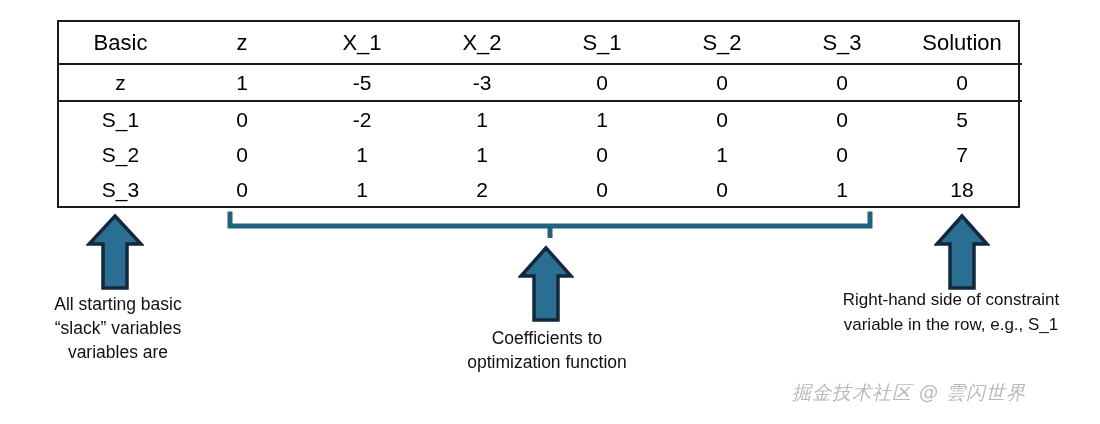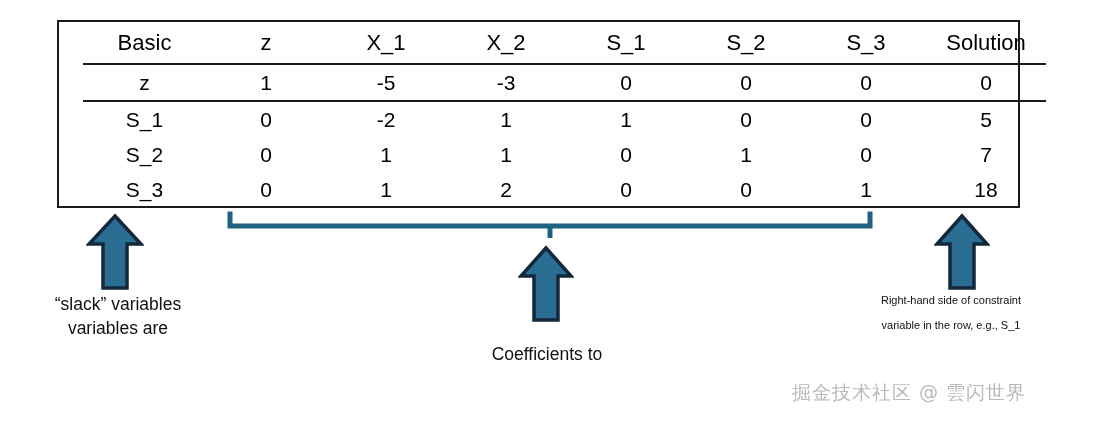--- a/index.html
+++ b/index.html
@@ -25,21 +25,20 @@
     height: 188px;
     border: 2px solid #1a1a1a;
     box-sizing: border-box;
     background: #ffffff;
   }
   table.tableau {
     width: 100%;
     height: 100%;
     border-collapse: collapse;
     table-layout: fixed;
-    margin-left: 24px;
   }
   table.tableau th,
   table.tableau td {
     text-align: center;
     vertical-align: middle;
     font-weight: normal;
     padding: 0;
     border: none;
     color: #000000;
   }
@@ -89,35 +88,36 @@
 
   
   .caption {
     position: absolute;
     text-align: center;
     font-size: 17.5px;
     line-height: 24px;
     color: #111111;
   }
   #caption-left  { left: 8px;   top: 292px; width: 220px; }
-  #caption-mid   { left: 427px; top: 342px; width: 240px; }
-  #caption-right { left: 806px; top: 288px; width: 290px; font-size: 11px; line-height: 24.5px; }
+  #caption-mid   { left: 427px; top: 326px; width: 240px; }
+  #caption-right { left: 806px; top: 288px; width: 290px; font-size: 17px; line-height: 24.5px; }
 
   
   #watermark {
     position: absolute;
     left: 792px;
     top: 380px;
     width: 300px;
     font-size: 19px;
     line-height: 24px;
     color: #b9b9b9;
     letter-spacing: 1px;
     white-space: nowrap;
     font-family: "DejaVu Sans", sans-serif;
+    font-style: italic;
   }
 </style>
 </head>
 <body>
 
 <div class="tableau-wrap">
   <table class="tableau">
     <colgroup>
       <col class="c-basic">
         <col class="c-z">
@@ -204,26 +204,28 @@
   </svg>
 </div>
 
 <div class="arrow-up" id="arrow-right">
   <svg viewBox="0 0 56 78" preserveAspectRatio="none" aria-hidden="true">
     <polygon points="28,3 53,31 40,31 40,75 16,75 16,31 3,31" fill="#2b6e94" stroke="#14283c" stroke-width="3.5" stroke-linejoin="miter"></polygon>
   </svg>
 </div>
 
 <div class="caption" id="caption-left">
+  <div>All starting basic</div>
   <div>“slack” variables</div>
   <div>variables are</div>
 </div>
 
 <div class="caption" id="caption-mid">
   <div>Coefficients to</div>
+  <div>optimization function</div>
 </div>
 
 <div class="caption" id="caption-right">
   <div>Right-hand side of constraint</div>
   <div>variable in the row, e.g., S_1</div>
 </div>
 
 <div id="watermark">掘金技术社区 @ 雲闪世界</div>
 
 </body></html>

